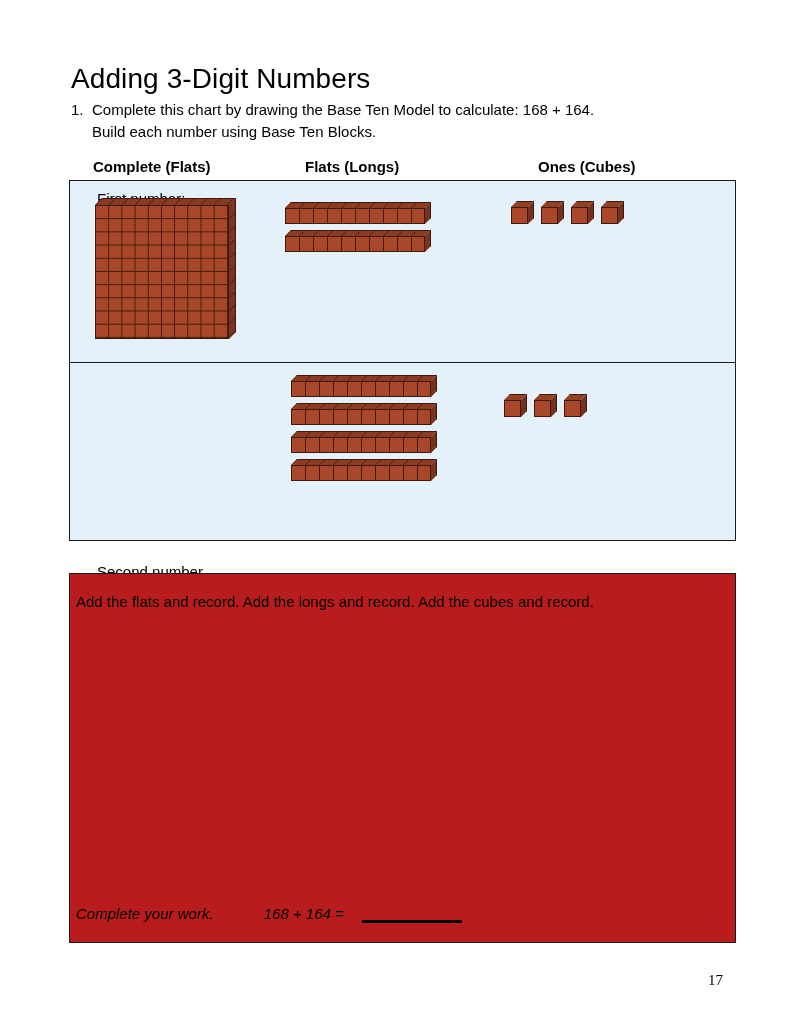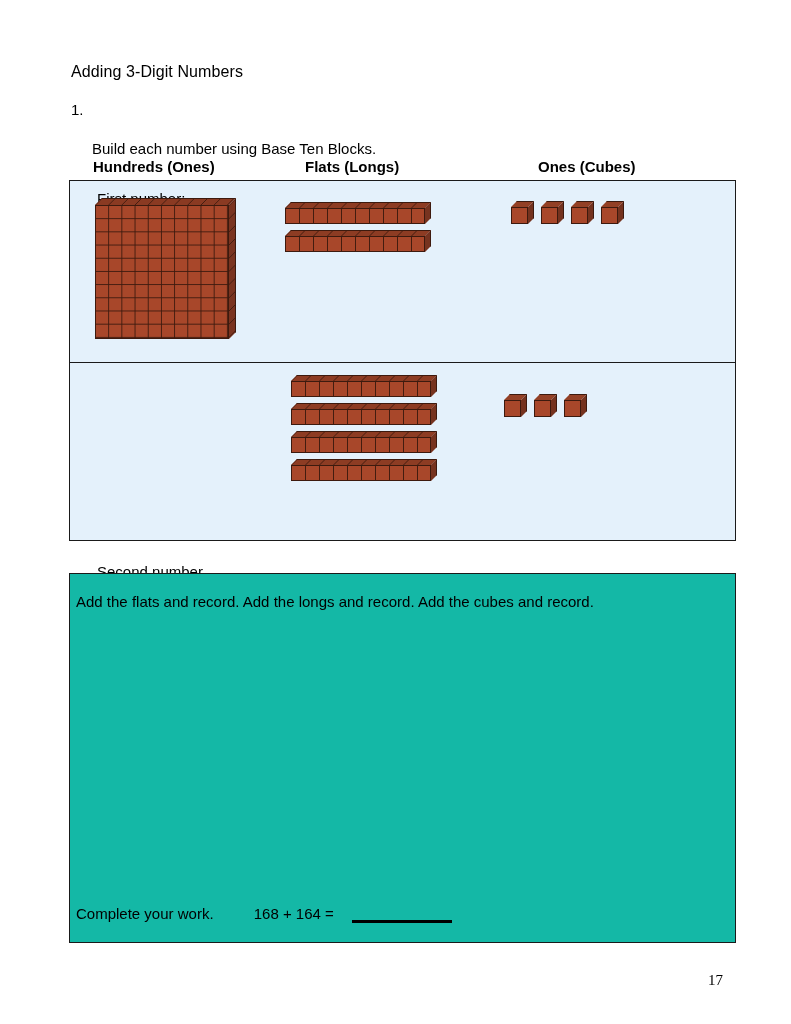--- a/index.html
+++ b/index.html
@@ -16,21 +16,21 @@
     overflow: hidden;
   }
 
   .page { position: absolute; inset: 0; }
 
   
   .title {
     position: absolute;
     left: 71px;
     top: 63px;
-    font-size: 16px;
+    font-size: 28px;
     font-weight: normal;
     letter-spacing: 0.1px;
     white-space: nowrap;
   }
   .q-num {
     position: absolute;
     left: 71px;
     top: 101px;
     font-size: 15px;
     white-space: nowrap;
@@ -38,21 +38,21 @@
   .q-line1 {
     position: absolute;
     left: 92px;
     top: 101px;
     font-size: 15px;
     white-space: nowrap;
   }
   .q-line2 {
     position: absolute;
     left: 92px;
-    top: 140px;
+    top: 123px;
     font-size: 15px;
     white-space: nowrap;
   }
 
   .col-head {
     position: absolute;
     top: 158px;
     font-size: 15px;
     font-weight: bold;
     white-space: nowrap;
@@ -90,36 +90,36 @@
   .chart-row.r2 .row-label { left: 27px; top: 200px; text-align: center; }
 
   
   .workbox {
     position: absolute;
     left: 69px;
     top: 573px;
     width: 667px;
     height: 370px;
     border: 1.5px solid #1a1a1a;
-    background: #14b8a6;
+    background: #b91c1c;
     box-sizing: border-box;
   }
   .work-line {
     position: absolute;
     left: 6px;
     font-size: 15px;
     white-space: nowrap;
   }
   .work-line.l1 { top: 19px; }
   .work-line.l2 { top: 219px; }
   .work-line.l3 { top: 331px; }
 
-  .work-line .seg { display: inline-block; }
+  .work-line .seg { display: inline-block; font-style: italic; }
   .seg-label { margin-right: 36px; }
-  .seg-expr { margin-right: 14px; }
+  .seg-expr { margin-right: 14px; margin-left: 10px; }
   .answer-blank {
     display: inline-block;
     width: 100px;
     border-bottom: 3px solid #000;
     vertical-align: -4px;
   }
 
   
   .page-num {
     position: absolute;
@@ -270,23 +270,24 @@
   }
 </style>
 </head>
 <body>
 
 <div class="page">
 
   <div class="title">Adding 3-Digit Numbers</div>
 
   <div class="q-num">1.</div>
+  <div class="q-line1">Complete this chart by drawing the Base Ten Model to calculate:  168 + 164.</div>
   <div class="q-line2">Build each number using Base Ten Blocks.</div>
 
-  <div class="col-head h1">Hundreds (Ones)</div>
+  <div class="col-head h1">Complete (Flats)</div>
   <div class="col-head h2">Flats (Longs)</div>
   <div class="col-head h3">Ones (Cubes)</div>
 
   <div class="chart">
 
     <div class="chart-row r1">
       <div class="row-label">First number:</div>
 
       <div class="flat">
         <div class="bevel-top"></div>

